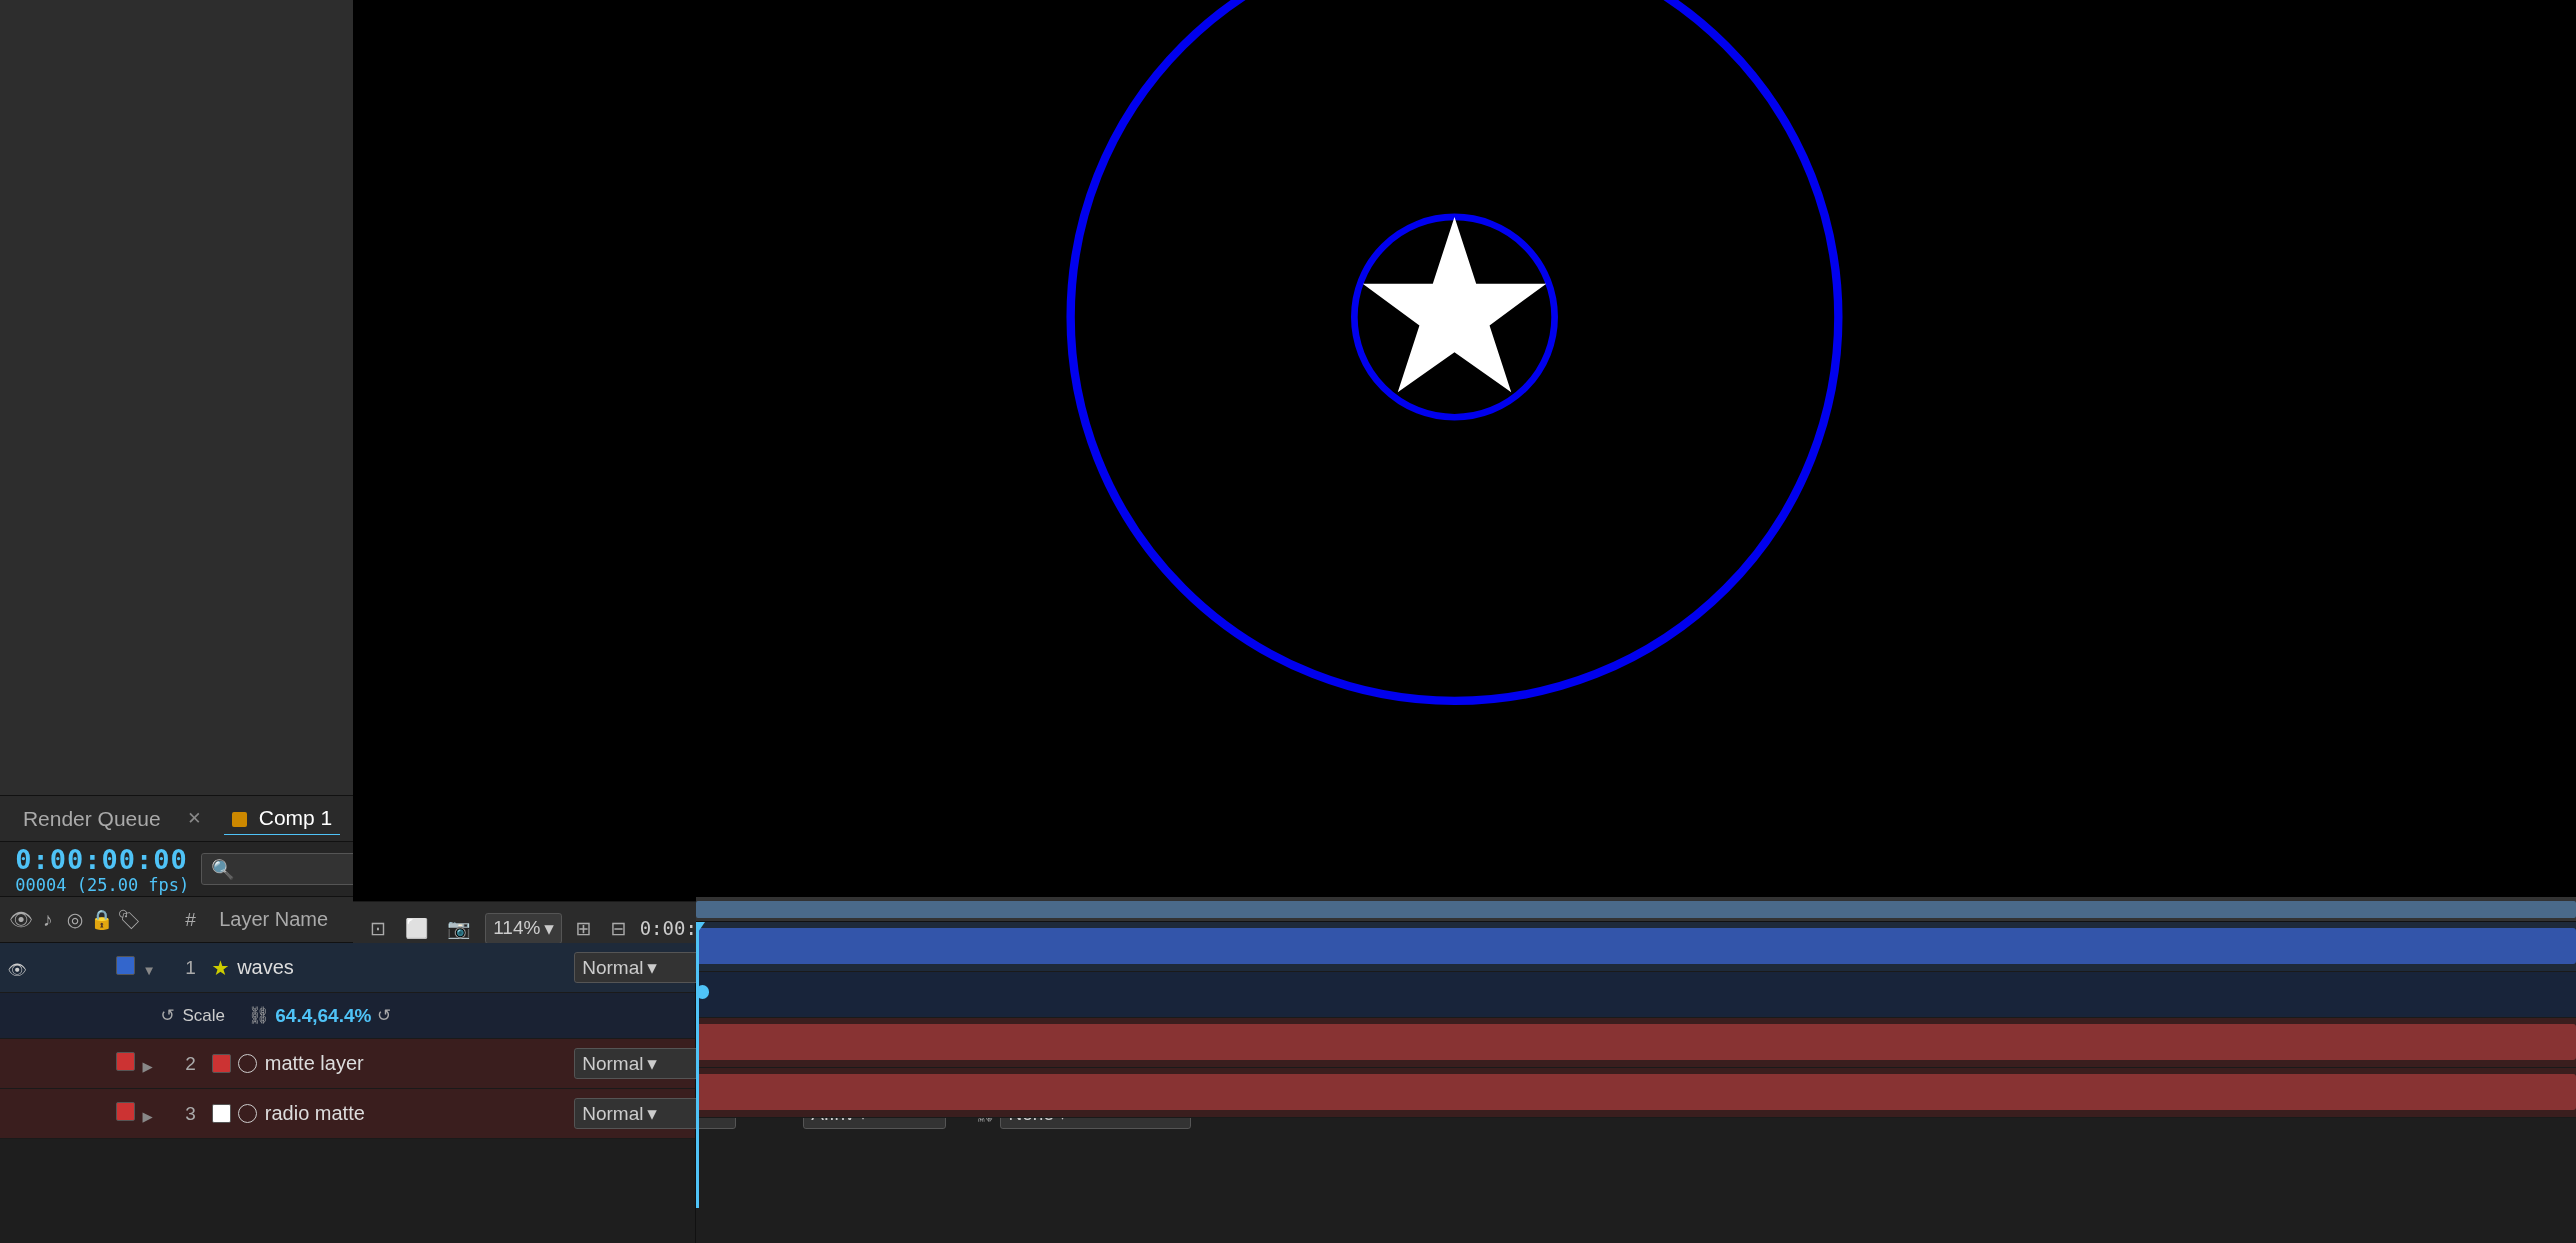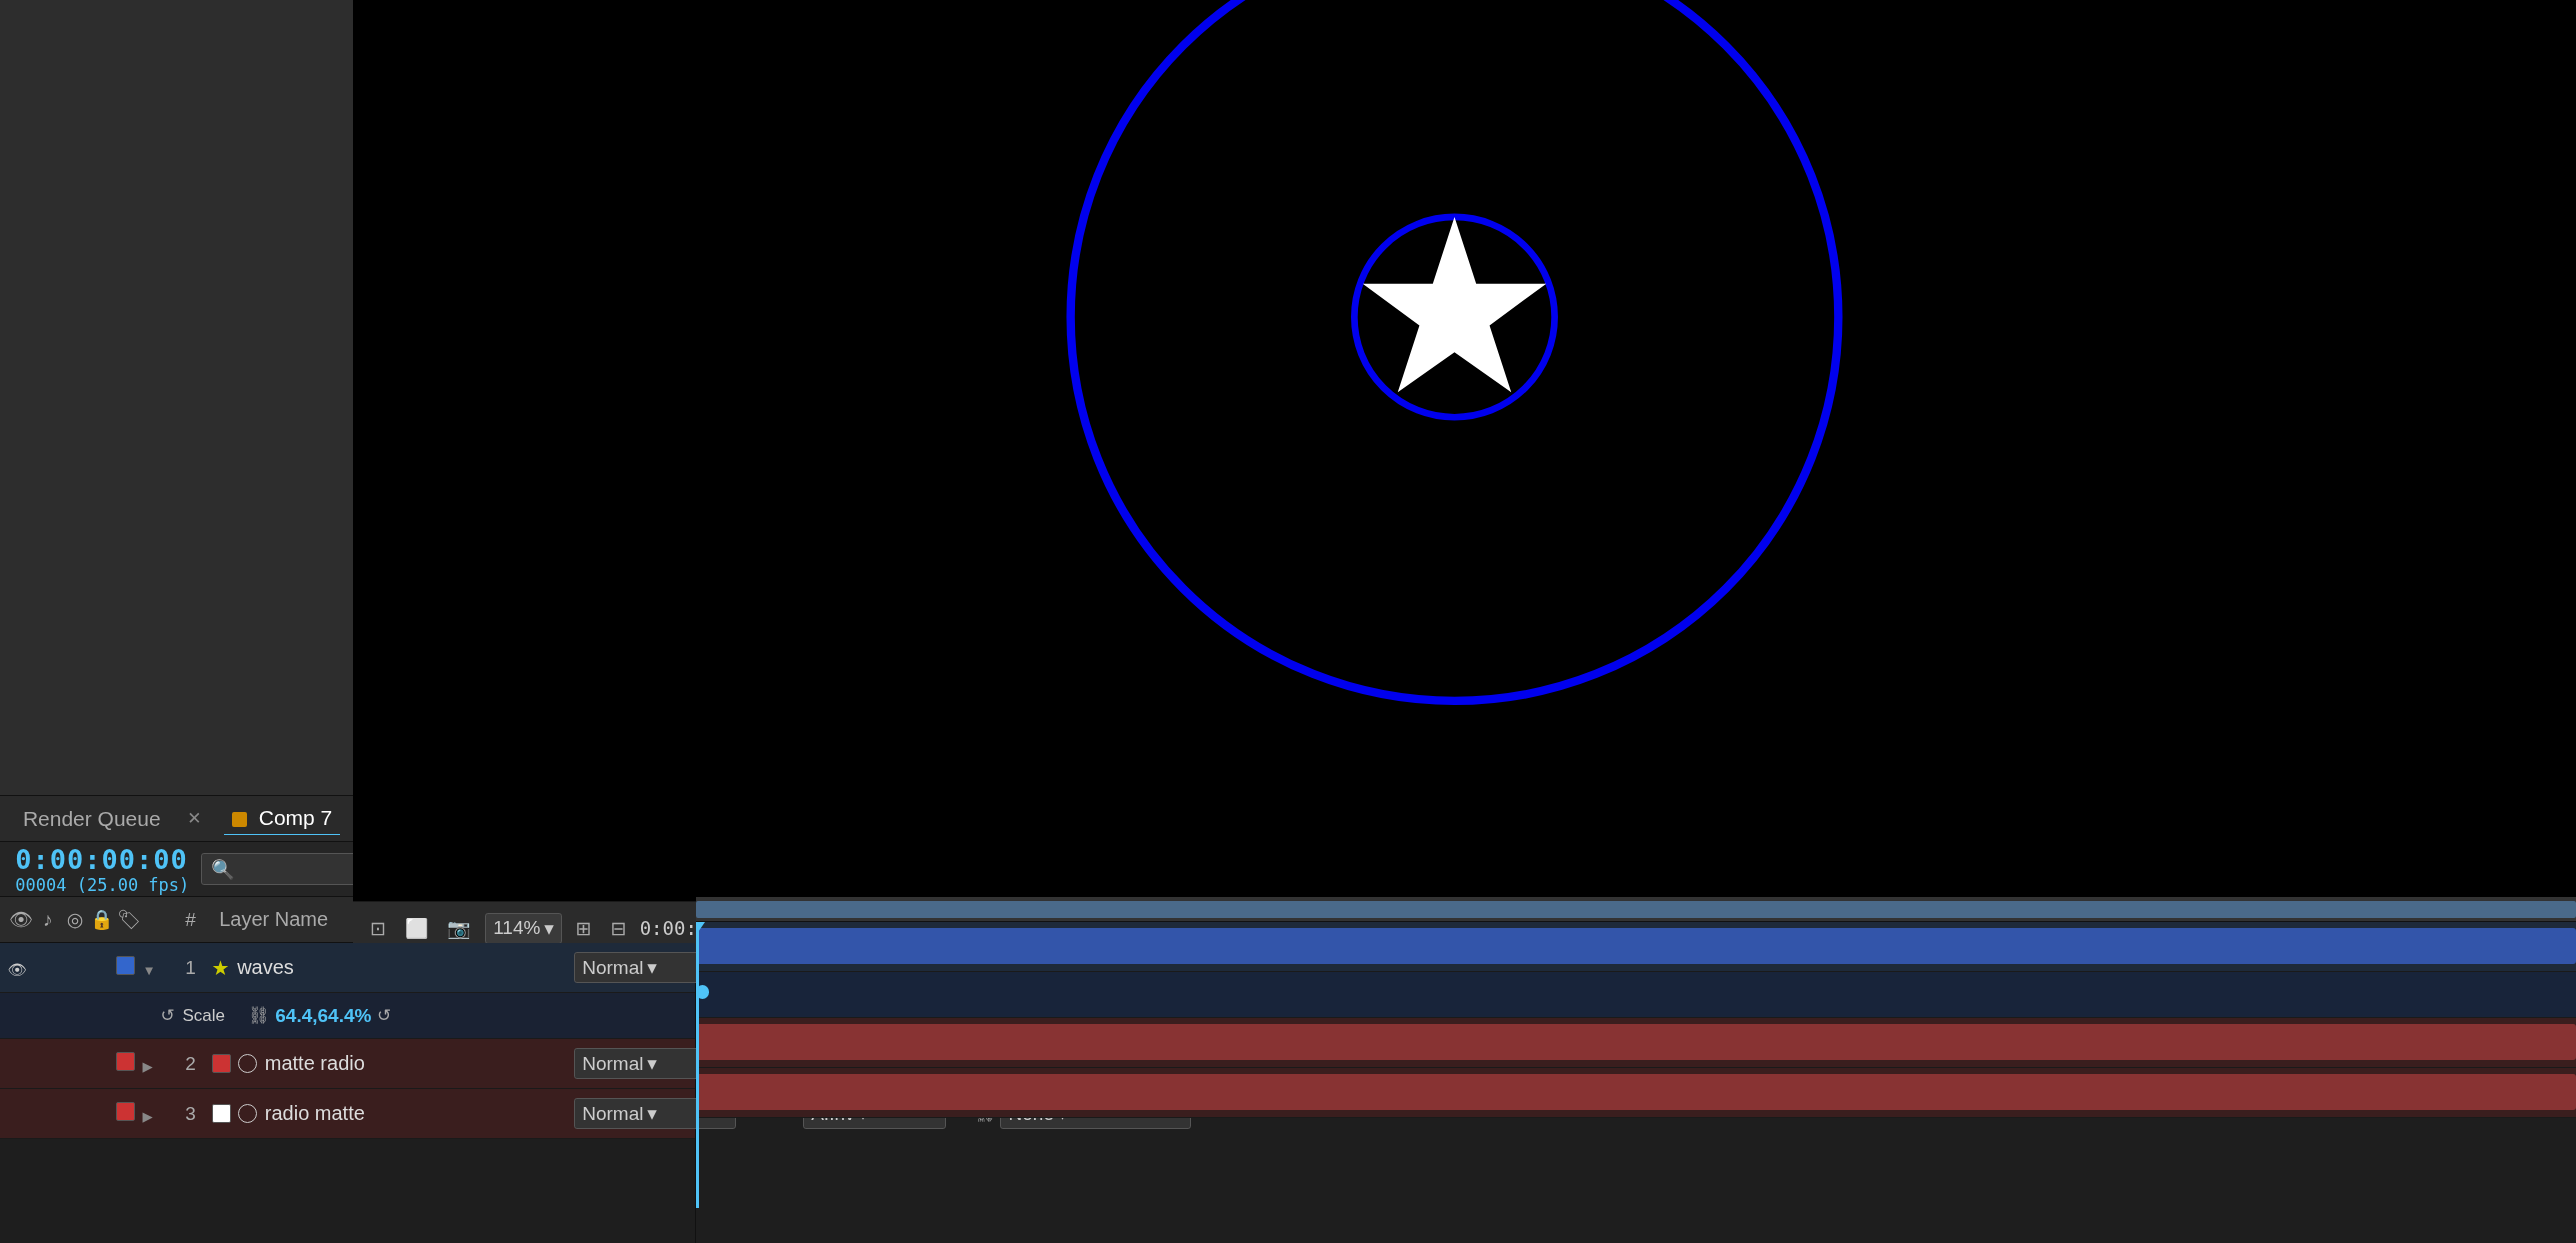--- a/index.html
+++ b/index.html
@@ -471,21 +471,21 @@
 
 <div class="bottom-panel">
 
   <div class="panel-tabs">
     <span class="panel-tab">
       <span>Render Queue</span>
     </span>
     <span class="panel-tab-close">✕</span>
     <span class="panel-tab active">
       <span style="display:inline-block;width:15.3px;height:15.3px;background:#cc8800;border-radius:1.9px;margin-right:5.7px;vertical-align:middle;"></span>
-      <span>Comp 7</span>
+      <span>Comp 1</span>
     </span>
     <span class="panel-tab-menu">≡</span>
   </div>
 
   <div class="timeline-controls">
     <div style="display:flex;flex-direction:column;gap:0;">
       <div class="timecode-display">0:00:00:00</div>
       <div class="fps-display">00004 (25.00 fps)</div>
     </div>
 
@@ -592,21 +592,21 @@
           <div class="small-box red-label"></div>
         </div>
         <div class="col-shy">
           <span style="font-size:13.3px;color:#888;">▶</span>
         </div>
         <div class="col-num">2</div>
         <div class="col-name">
           <div class="layer-name-text">
             <div class="small-box red-box"></div>
             <div class="ellipse-icon"></div>
-            <span style="color:#ddd;font-size:20px;">matte radio</span>
+            <span style="color:#ddd;font-size:20px;">matte layer</span>
           </div>
         </div>
         <div class="col-mode">
           <div class="mode-dropdown">
             <span>Normal</span>
             <span>▾</span>
           </div>
         </div>
         <div class="col-t"></div>
         <div class="col-trkmat">

